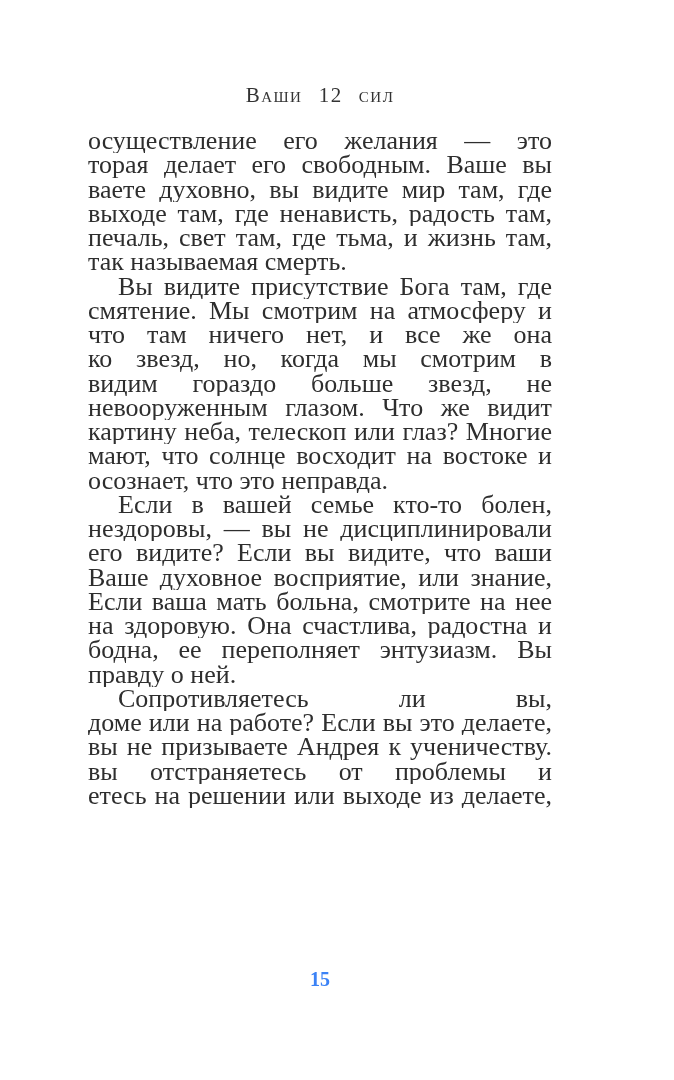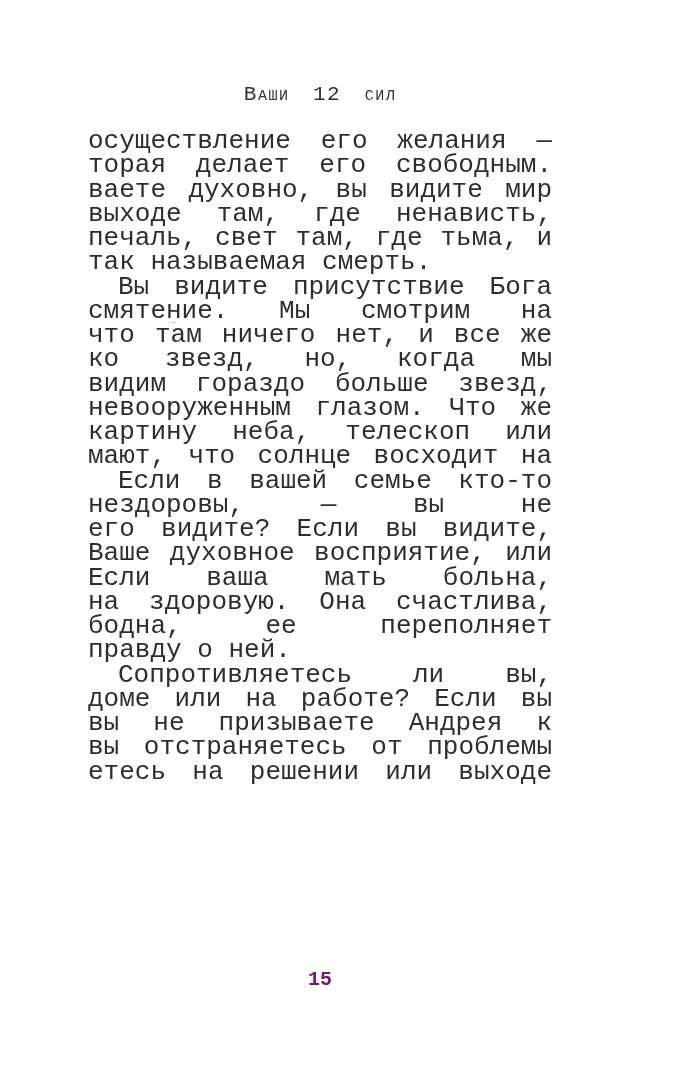--- a/index.html
+++ b/index.html
@@ -6,21 +6,21 @@
     margin: 0;
     padding: 0;
     background: #ffffff;
   }
   #page {
     position: relative;
     width: 674px;
     height: 1080px;
     background: #ffffff;
     overflow: hidden;
-    font-family: Liberation Mono, monospace;
+    font-family: Liberation Serif, serif;
     color: #2e2e2e;
   }
   #chapter-header {
     position: absolute;
     top: 83px;
     left: 88px;
     width: 464px;
     text-align: center;
     font-size: 21px;
     font-variant: small-caps;
@@ -50,21 +50,21 @@
     text-align-last: left;
   }
   #page-number {
     position: absolute;
     top: 968px;
     left: 88px;
     width: 464px;
     text-align: center;
     font-size: 20px;
     font-weight: bold;
-    color: #701a75;
+    color: #3b82f6;
   }
 </style>
 </head>
 <body>
 
 <div id="page">
   <div id="chapter-header">Ваши 12 сил</div>
 
   <div id="text-block">
       <div class="line">осуществление его желания — это истина, ко-</div>
@@ -74,20 +74,21 @@
       <div class="line">печаль, свет там, где тьма, и жизнь там, где</div>
       <div class="line last">так называемая смерть.</div>
       <div class="line indent">Вы видите присутствие Бога там, где царит</div>
       <div class="line">смятение. Мы смотрим на атмосферу и говорим,</div>
       <div class="line">что там ничего нет, и все же она изобилует</div>
       <div class="line">ко звезд, но, когда мы смотрим в телескоп, мы</div>
       <div class="line">видим гораздо больше звезд, не различимых</div>
       <div class="line">невооруженным глазом. Что же видит истинную</div>
       <div class="line">картину неба, телескоп или глаз? Многие ду-</div>
       <div class="line">мают, что солнце восходит на востоке и заходит</div>
+      <div class="line last">осознает, что это неправда.</div>
       <div class="line indent">Если в вашей семье кто-то болен, каким вы</div>
       <div class="line">нездоровы, — вы не дисциплинировали Андрея.</div>
       <div class="line">его видите? Если вы видите, что ваши близкие</div>
       <div class="line">Ваше духовное восприятие, или знание, должно</div>
       <div class="line">Если ваша мать больна, смотрите на нее как</div>
       <div class="line">на здоровую. Она счастлива, радостна и сво-</div>
       <div class="line">бодна, ее переполняет энтузиазм. Вы видите</div>
       <div class="line last">правду о ней.</div>
       <div class="line indent">Сопротивляетесь ли вы, определенными или</div>
       <div class="line">доме или на работе? Если вы это делаете, то</div>

